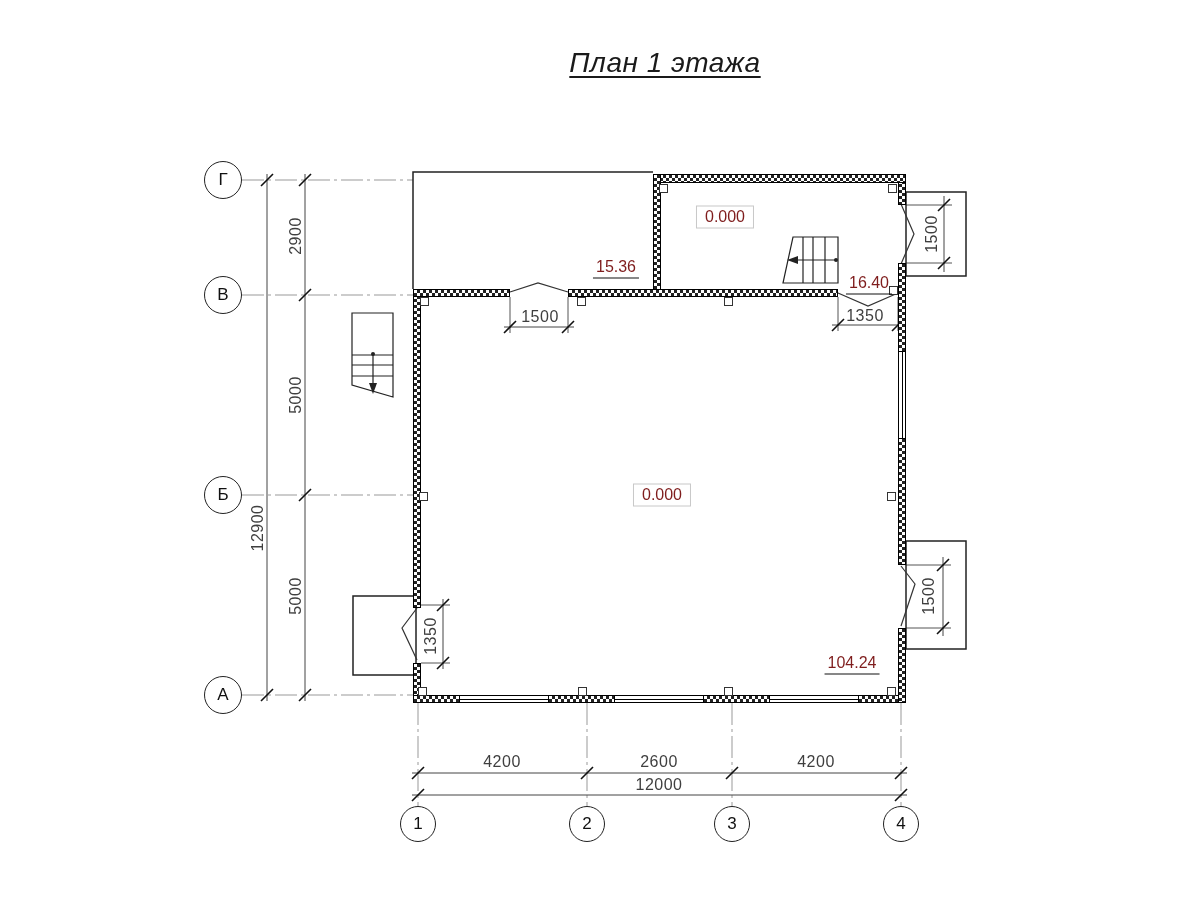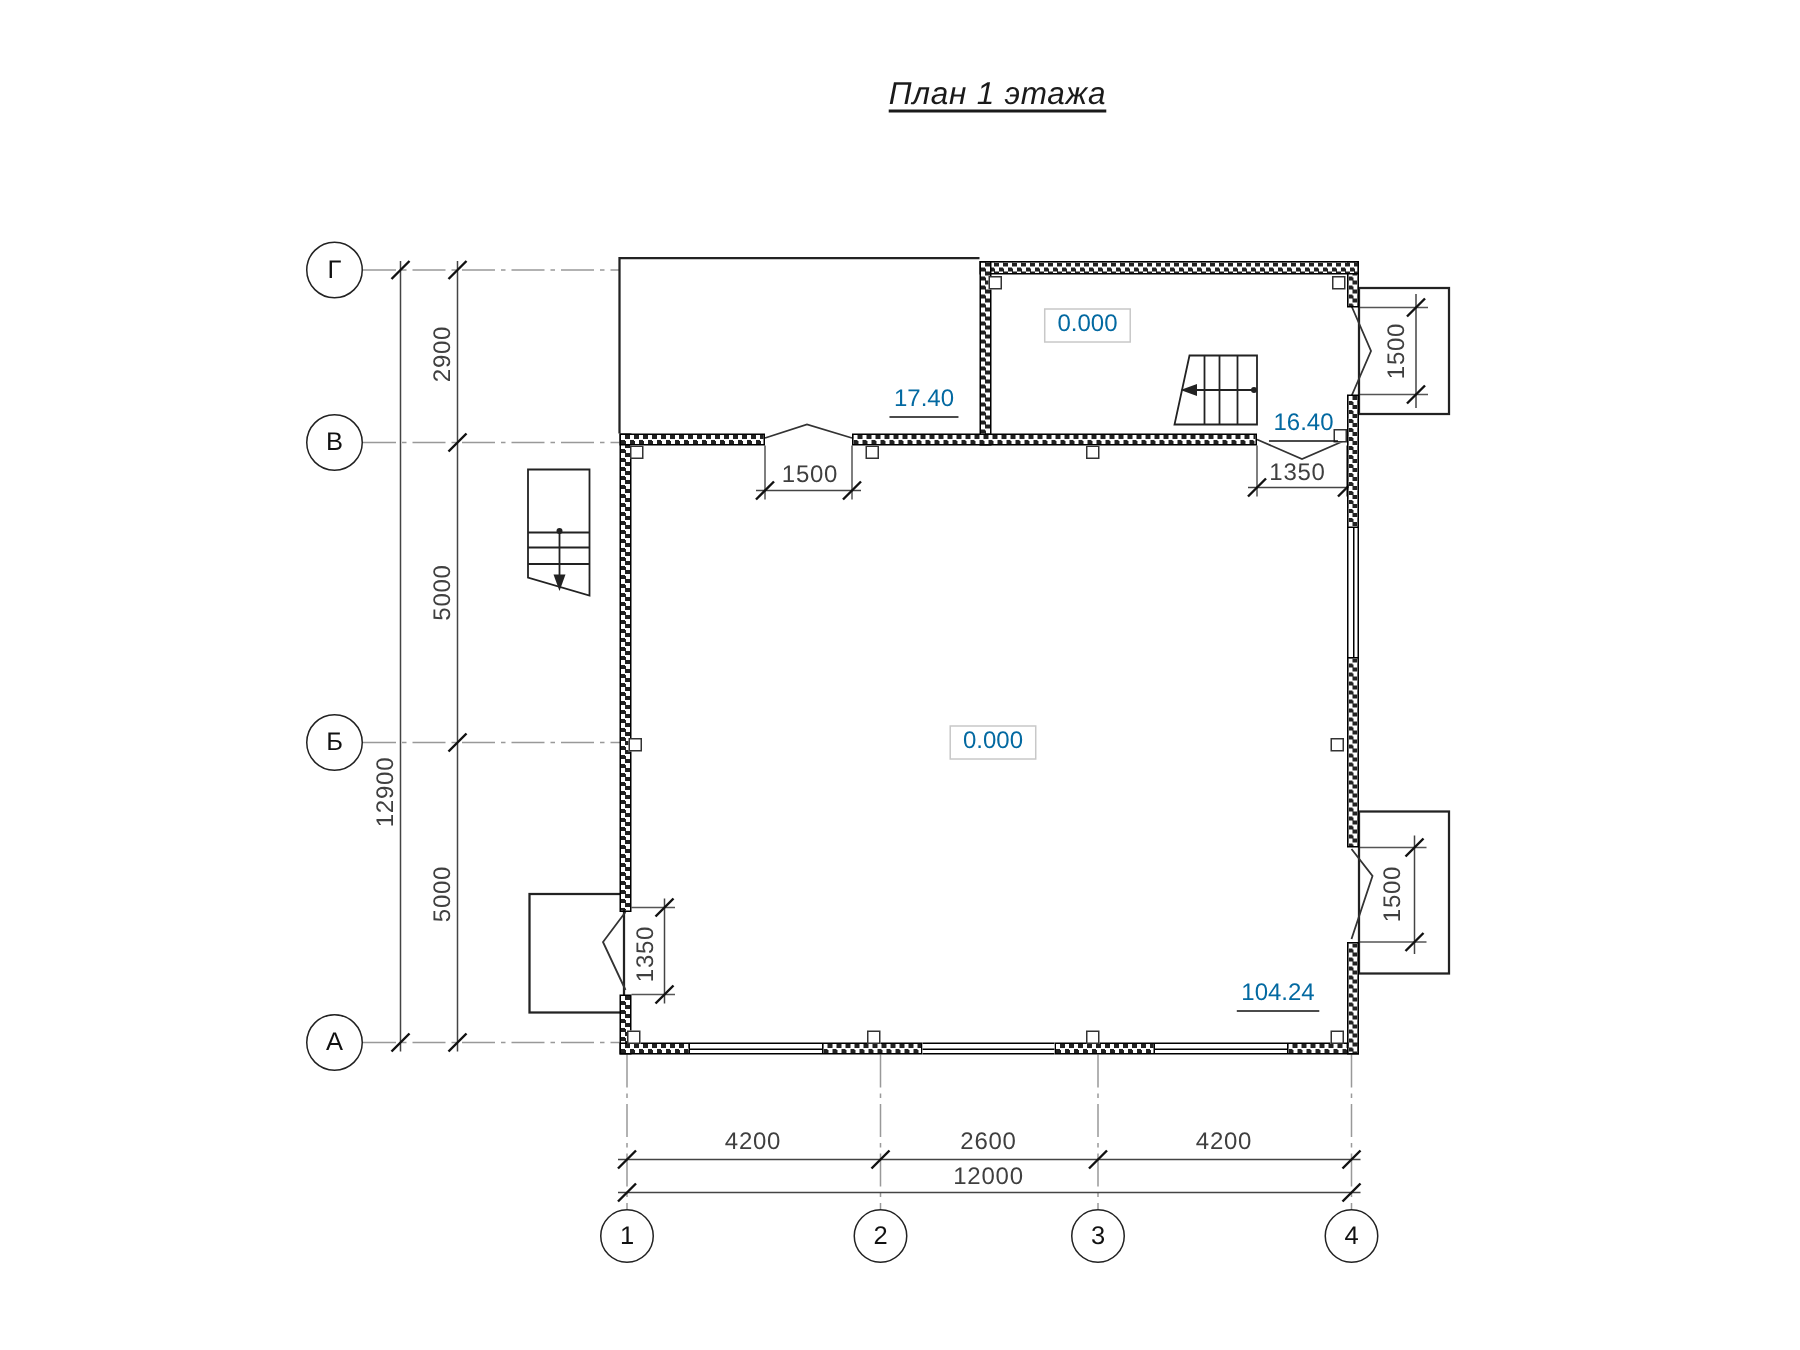--- a/index.html
+++ b/index.html
@@ -20,25 +20,25 @@
   .sq{position:absolute;z-index:3;width:9px;height:9px;box-sizing:border-box;
       border:1px solid #333;background:#fff;}
   .bubble{position:absolute;z-index:3;box-sizing:border-box;border:1.3px solid #222;
           border-radius:50%;background:#fff;display:flex;align-items:center;justify-content:center;
           font-size:17px;color:#111;}
   .bubble.row{width:38px;height:38px;}
   .bubble.col{width:36px;height:36px;}
   .lbl{position:absolute;z-index:4;transform:translate(-50%,-50%);white-space:nowrap;}
   .lbl.rot{transform:translate(-50%,-50%) rotate(-90deg);}
   .dim{font-size:16px;color:#3f3f3f;letter-spacing:0.5px;}
-  .lvl{font-size:16px;color:#0369a1;}
+  .lvl{font-size:16px;color:#7f1d1d;}
   .lvl.mark{border-bottom:1.6px solid #111;padding:0 3px 2px 3px;}
   .lvl-box{border:1px solid #c8c8c8;background:#fff;padding:1px 8px 2px 8px;}
   .title{position:absolute;z-index:4;left:665px;top:63px;transform:translate(-50%,-50%);
-         font-size:21px;font-style:italic;color:#1a1a1a;text-decoration:underline;
+         font-size:28px;font-style:italic;color:#1a1a1a;text-decoration:underline;
          text-underline-offset:4px;letter-spacing:0.5px;white-space:nowrap;}
 </style>
 </head>
 <body>
 
 <div id="plan">
 
   <svg class="lines" width="1200" height="900">
 
     <g stroke="#999" stroke-width="1" fill="none" stroke-dasharray="22 4 3 4">
@@ -210,17 +210,17 @@
   <div class="lbl dim" style="left:659px;top:785px;text-align:right;">12000</div>
 
   <div class="lbl dim" style="left:540px;top:317px;">1500</div>
   <div class="lbl dim" style="left:865px;top:316px;">1350</div>
   <div class="lbl rot dim" style="left:431px;top:636px;">1350</div>
   <div class="lbl rot dim" style="left:932px;top:234px;">1500</div>
   <div class="lbl rot dim" style="left:929px;top:596px;">1500</div>
 
   <div class="lbl lvl lvl-box" style="left:725px;top:217px;">0.000</div>
   <div class="lbl lvl lvl-box" style="left:662px;top:495px;">0.000</div>
-  <div class="lbl lvl mark" style="left:616px;top:268px;">17.40</div>
+  <div class="lbl lvl mark" style="left:616px;top:268px;">15.36</div>
   <div class="lbl lvl mark" style="left:869px;top:284px;">16.40</div>
   <div class="lbl lvl mark" style="left:852px;top:664px;">104.24</div>
 
 </div>
 
 </body></html>

